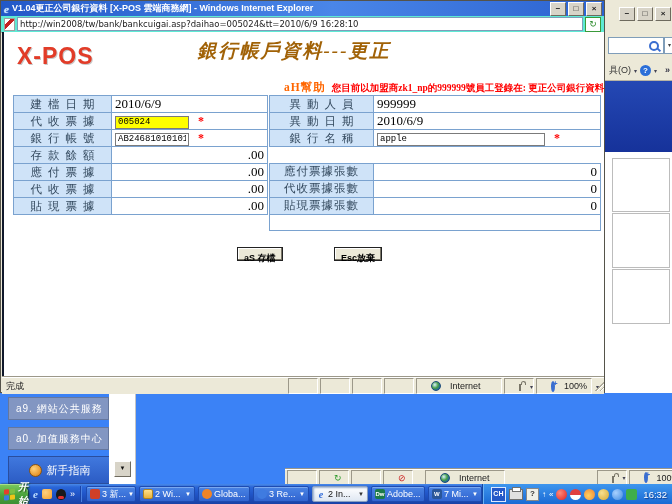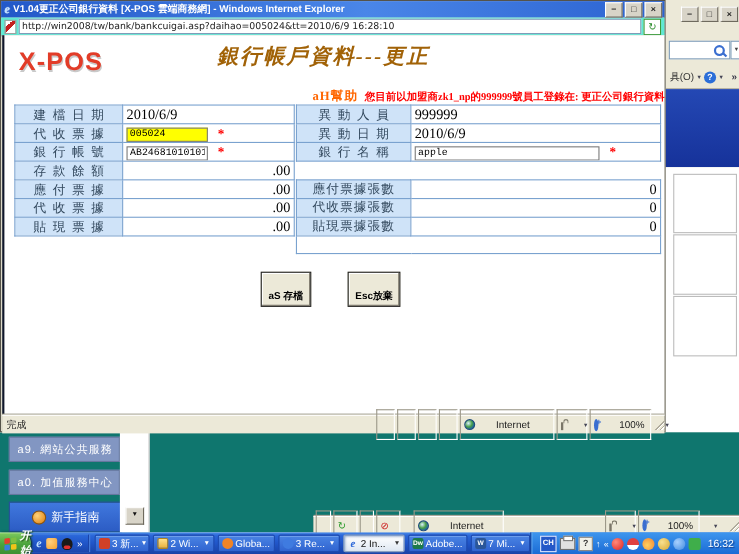--- a/index.html
+++ b/index.html
@@ -21,35 +21,35 @@
          text-align:center;line-height:11px;display:inline-block;}
   .caret{font-size:6px;color:#445;}
   .chev{margin-left:auto;margin-right:3px;color:#334;font-weight:bold;}
   .bg-blueband{position:absolute;left:0;top:81px;width:68px;height:71px;background:linear-gradient(180deg,#2448b4,#16329a);}
   .helpf1{position:absolute;left:2px;top:97px;width:64px;height:42px;border:1px solid #3c5f9e;border-radius:4px;
           background:linear-gradient(180deg,#fbfdff,#d9e8fb 45%,#b6d0f2);color:#16408e;
           font:bold 16px "Liberation Sans",sans-serif;box-shadow:1px 1px 2px #0a1c5a;}
   .bg-white{position:absolute;left:0;top:152px;width:68px;height:241px;background:#fff;}
   .bg-box{position:absolute;left:7px;width:56px;border:1px solid #bcbcbc;background:#fff;}
   
-  .bgb{position:absolute;left:0;top:393px;width:672px;height:91px;background:#0f766e;}
+  .bgb{position:absolute;left:0;top:393px;width:672px;height:91px;background:#3b82f6;}
   .sidebtn{position:absolute;left:8px;width:101px;height:23px;background:#8296c2;border:1px solid #65779e;
            color:#fff;font-size:10px;letter-spacing:1px;display:flex;align-items:center;padding-left:7px;box-sizing:border-box;}
   .guidebtn{position:absolute;left:8px;top:63px;width:101px;height:26px;background:linear-gradient(180deg,#4078de,#2c5cc4);
             border:1px solid #2a4e9e;color:#fff;font-size:11px;display:flex;align-items:center;justify-content:center;gap:5px;}
   .guideicon{width:11px;height:11px;border-radius:50%;background:radial-gradient(circle at 35% 35%,#ffd27a,#e8952a 70%,#b06a10);
              border:1px solid #8a5410;}
   .sidecol{position:absolute;left:109px;top:0;width:26px;height:91px;background:#fff;border-right:1px solid #c4c4c4;}
   .scrollbtn{position:absolute;left:5px;top:68px;width:15px;height:14px;background:#d8d4c8;
              border:1px solid;border-color:#fff #6e6a5e #6e6a5e #fff;font-size:6px;color:#111;text-align:center;line-height:13px;}
   
   .statusbar{position:absolute;background:#ece9d8;border-top:1px solid #fff;box-shadow:0 -1px 0 #9c9889;
              display:flex;align-items:center;font-size:9px;color:#222;}
-  .seg{height:28px;border:1px solid;border-color:#9c9889 #fff #fff #9c9889;margin-left:2px;display:flex;
-       align-items:center;padding:0 3px;box-sizing:border-box;gap:19px;}
+  .seg{height:16px;border:1px solid;border-color:#9c9889 #fff #fff #9c9889;margin-left:2px;display:flex;
+       align-items:center;padding:0 14px;box-sizing:border-box;gap:9px;}
   .globe{width:10px;height:10px;border-radius:50%;background:radial-gradient(circle at 35% 35%,#d8f0ff,#48a048 45%,#1a5fa8 80%);
          border:1px solid #1a4a7a;box-sizing:border-box;}
   .lockic{width:7px;height:5px;background:#b8b4a4;border:1px solid #7a7668;position:relative;margin-top:3px;}
   .lockic::before{content:"";position:absolute;left:1px;top:-4px;width:3px;height:3px;border:1px solid #7a7668;border-bottom:none;border-radius:3px 3px 0 0;}
   .zoomic{width:7px;height:7px;border:2px solid #3a6ed0;border-radius:50%;position:relative;}
   .zoomic::after{content:"+";position:absolute;left:0px;top:-4px;font:bold 8px "Liberation Sans",sans-serif;color:#3a6ed0;}
   .grip{width:10px;height:10px;margin-left:auto;background:
         linear-gradient(135deg,transparent 0 55%,#b0ac9c 55% 63%,#fff 63% 70%,transparent 70% 76%,#b0ac9c 76% 84%,#fff 84% 90%,transparent 90%);}
   
   .dlg{position:absolute;left:0;top:0;width:605px;height:393px;border:1px solid #55534a;box-sizing:border-box;background:#ece9d8;}
@@ -77,21 +77,21 @@
   td.lb.tight{letter-spacing:1px;padding:0;}
   td.num{text-align:right;}
   td.sp{border:none;background:transparent;}
   .inp{height:13px;border:1px solid #7b7b7b;font:9px "Liberation Mono",monospace;padding:0 2px;box-sizing:border-box;vertical-align:middle;background:#fff;}
   .inp.code{width:74px;background:#ff0;}
   .inp.acct{width:74px;}
   .inp.bank{width:168px;}
   .req{color:#f00;font-weight:bold;margin-left:9px;font-size:12px;font-family:"Liberation Serif",serif;}
   .btn3d{position:absolute;height:14px;background:#ece9d8;border:1px solid #222;
          box-shadow:inset -1px -1px 0 #7a7668,inset 1px 1px 0 #fff;
-         font:bold 9px "Liberation Sans",sans-serif;color:#000;line-height:12px;padding:15px 6px;}
+         font:bold 9px "Liberation Sans",sans-serif;color:#000;line-height:12px;padding:4px 6px;}
   
   .taskbar{position:absolute;left:0;top:484px;width:672px;height:20px;
            background:linear-gradient(180deg,#4a8ae8 0,#2a66d8 3px,#2055c8 50%,#1941a5 100%);display:flex;align-items:center;}
   .startbtn{width:50px;height:20px;border-radius:0 9px 9px 0;background:linear-gradient(180deg,#7ecb5f,#4aa33c 55%,#3d8f33);
             box-shadow:inset 0 1px 0 #a8e088,1px 0 2px #0a2a0a;display:flex;align-items:center;gap:3px;padding-left:4px;box-sizing:border-box;text-align:center;}
   .winflag{width:11px;height:11px;transform:skewY(-6deg);display:grid;grid-template-columns:5px 5px;grid-template-rows:5px 5px;gap:1px;}
   .winflag i{display:block;border-radius:1px;}
   .startlbl{font:bold italic 10px "Liberation Sans",sans-serif;color:#fff;text-shadow:1px 1px 1px #2a5c20;}
   .qlaunch{display:flex;align-items:center;gap:4px;padding:0 5px;border-right:1px solid #1a44a8;box-shadow:1px 0 0 #4a80e0;height:16px;}
   .ql-e{font:bold italic 11px "Liberation Serif",serif;color:#bfe0ff;}
@@ -271,21 +271,21 @@
               <td class="lb tight">貼現票據張數</td>
             <td class="num">0</td>
             </tr>
         <tr>
               <td colspan="2"></td>
             </tr>
       </tbody>
         </table>
 
       <button class="btn3d" style="left:233px;top:215px;">aS 存檔</button>
-      <button class="btn3d" style="left:312px;top:215px;">Esc放棄</button>
+      <button class="btn3d" style="left:330px;top:215px;">Esc放棄</button>
     </div>
     <div class="statusbar" style="left:1px;top:376px;width:602px;height:16px;">
       <span style="padding-left:4px;flex:1;">完成</span>
       <span class="seg" style="width:17px;"></span>
       <span class="seg" style="width:17px;"></span>
       <span class="seg" style="width:17px;"></span>
       <span class="seg" style="width:17px;"></span>
       <span class="seg" style="width:86px;">
         <span class="globe"></span>
         <span>Internet</span>

